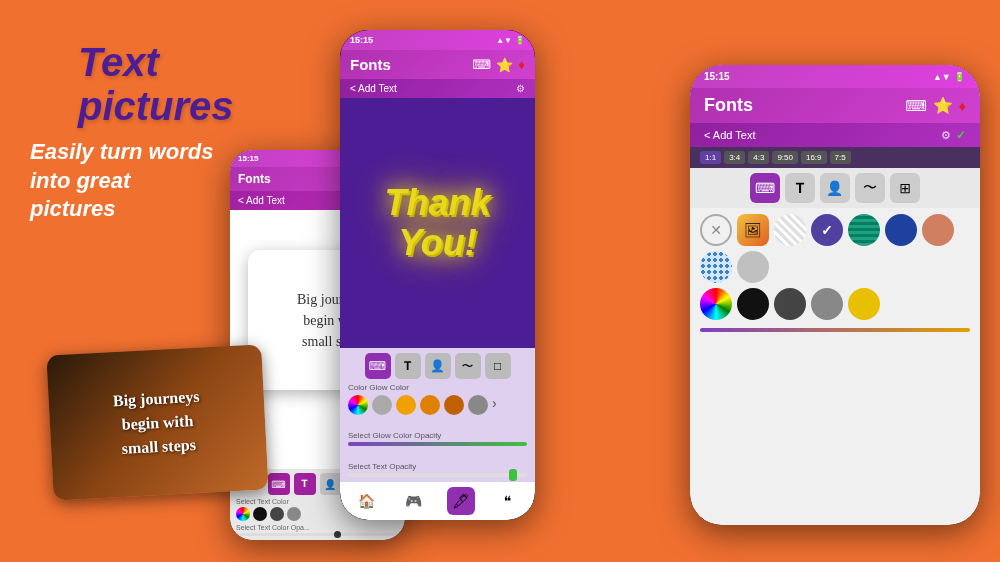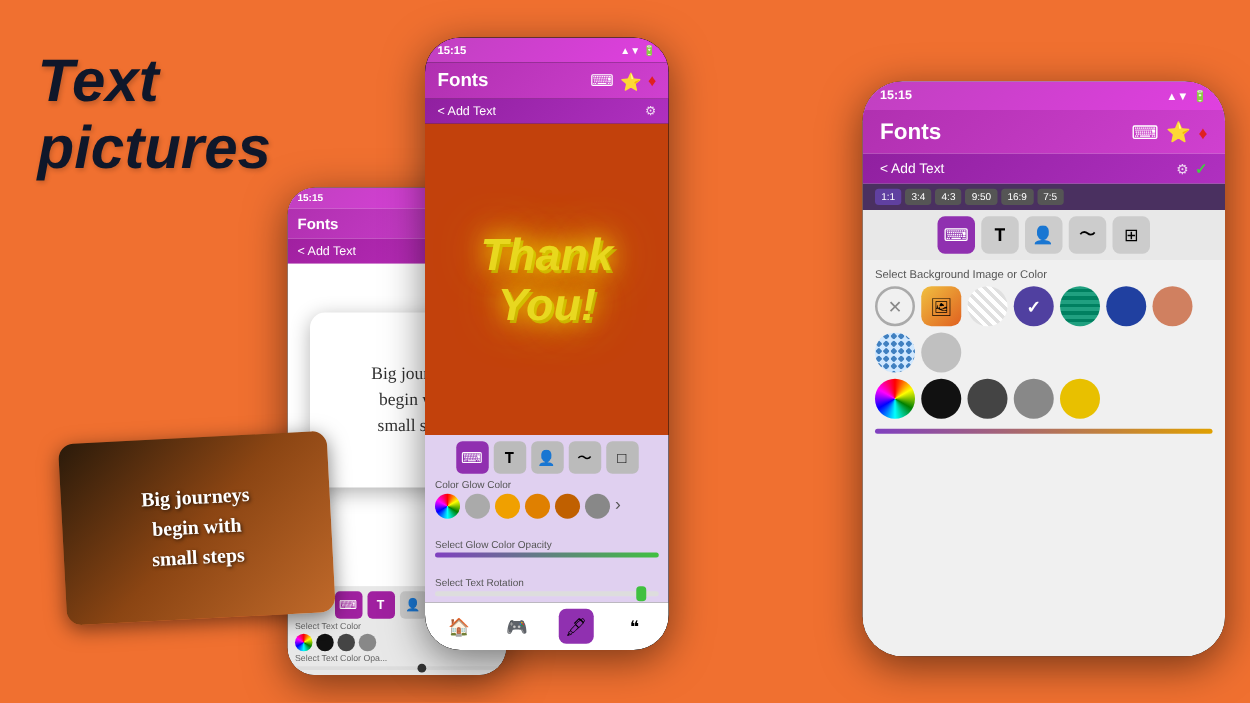--- a/index.html
+++ b/index.html
@@ -13,26 +13,27 @@
     }
 
     
     .hero-text {
       position: absolute;
       left: 30px;
       top: 40px;
       width: 220px;
     }
     .hero-title {
-      font-size: 48px;
+      font-size: 40px;
       font-weight: 900;
-      color: #0f172a;
+      color: #4c1d95;
       font-style: italic;
       line-height: 1.1;
       text-shadow: 1px 2px 4px rgba(0,0,0,0.2);
+      margin-left: 48px;
     }
     .hero-subtitle {
       font-size: 22px;
       font-weight: 600;
       color: #fff;
       font-style: italic;
       line-height: 1.3;
       margin-top: 10px;
     }
 
@@ -255,21 +256,21 @@
       font-size: 15px;
     }
     .phone2-sub-bar {
       background: linear-gradient(135deg, #9020a0, #b030c0);
       padding: 4px 10px;
       display: flex;
       align-items: center;
       justify-content: space-between;
     }
     .phone2-content {
-      background: #c2410c;
+      background: #4c1d95;
       flex: 1;
       display: flex;
       align-items: center;
       justify-content: center;
       position: relative;
     }
     .thankyou-text {
       font-size: 36px;
       font-weight: 900;
       color: #e8d820;
@@ -411,20 +412,21 @@
     }
     .checkmark { color: #40d040; font-size: 12px; font-weight: bold; }
     .gear-icon { font-size: 10px; color: white; opacity: 0.8; }
     .back-arrow { color: white; font-size: 10px; }
   </style>
 </head>
 <body>
 
 <div class="hero-text">
   <div class="hero-title">Text pictures</div>
+  <div class="hero-subtitle">Easily turn words<br>into great<br>pictures</div>
 </div>
 
 <div class="card-white">
   <div class="card-white-text">Big journeys<br>begin with<br>small steps</div>
 </div>
 
 <div class="card-dark">
   <div class="card-dark-text">Big journeys<br>begin with<br>small steps</div>
 </div>
 
@@ -513,21 +515,21 @@
         <div style="width:20px;height:20px;border-radius:50%;background:conic-gradient(red,yellow,green,cyan,blue,magenta,red);"></div>
         <div style="width:20px;height:20px;border-radius:50%;background:#aaa;"></div>
         <div style="width:20px;height:20px;border-radius:50%;background:#f0a000;"></div>
         <div style="width:20px;height:20px;border-radius:50%;background:#e08000;"></div>
         <div style="width:20px;height:20px;border-radius:50%;background:#c06000;"></div>
         <div style="width:20px;height:20px;border-radius:50%;background:#888;"></div>
         <span style="font-size:14px;color:#555;">›</span>
       </div>
       <div class="phone2-slider-label">Select Glow Color Opacity</div>
       <div class="phone2-slider"></div>
-      <div class="phone2-slider-label">Select Text Rotation</div>
+      <div class="phone2-slider-label">Select Text Opacity</div>
       <div style="height:4px;background:#ddd;border-radius:2px;position:relative;">
         <div style="position:absolute;right:10px;top:-4px;width:8px;height:12px;background:#40c040;border-radius:3px;"></div>
       </div>
     </div>
     <div class="phone2-bottom-nav">
       <div class="nav-btn">🏠</div>
       <div class="nav-btn">🎮</div>
       <div class="nav-btn active" style="background:#9030b0;border-radius:6px;">🖋</div>
       <div class="nav-btn">❝</div>
     </div>
@@ -567,21 +569,20 @@
       <div class="ratio-btn">7:5</div>
     </div>
     <div class="phone3-toolbar">
       <div style="width:30px;height:30px;background:#9030b0;border-radius:6px;display:flex;align-items:center;justify-content:center;font-size:14px;color:white;">⌨</div>
       <div style="width:30px;height:30px;background:#ccc;border-radius:6px;display:flex;align-items:center;justify-content:center;font-size:14px;">𝐓</div>
       <div style="width:30px;height:30px;background:#ccc;border-radius:6px;display:flex;align-items:center;justify-content:center;font-size:14px;">👤</div>
       <div style="width:30px;height:30px;background:#ccc;border-radius:6px;display:flex;align-items:center;justify-content:center;font-size:14px;">〜</div>
       <div style="width:30px;height:30px;background:#ccc;border-radius:6px;display:flex;align-items:center;justify-content:center;font-size:14px;">⊞</div>
     </div>
     <div class="phone3-bottom">
-      <div class="bg-label">Select Background Image or Color</div>
       <div style="display:flex;gap:5px;flex-wrap:wrap;">
 
         <div style="width:32px;height:32px;border-radius:50%;border:2px solid #aaa;display:flex;align-items:center;justify-content:center;font-size:14px;color:#888;">✕</div>
 
         <div style="width:32px;height:32px;border-radius:8px;background:linear-gradient(135deg,#f0c040,#e06020);display:flex;align-items:center;justify-content:center;font-size:14px;">🖼</div>
 
         <div style="width:32px;height:32px;border-radius:50%;background:repeating-linear-gradient(45deg,#e0e0e0 0px,#e0e0e0 3px,#fff 3px,#fff 6px);"></div>
 
         <div style="width:32px;height:32px;border-radius:50%;background:#5040a0;display:flex;align-items:center;justify-content:center;">
           <span style="color:white;font-size:14px;font-weight:bold;">✓</span>

